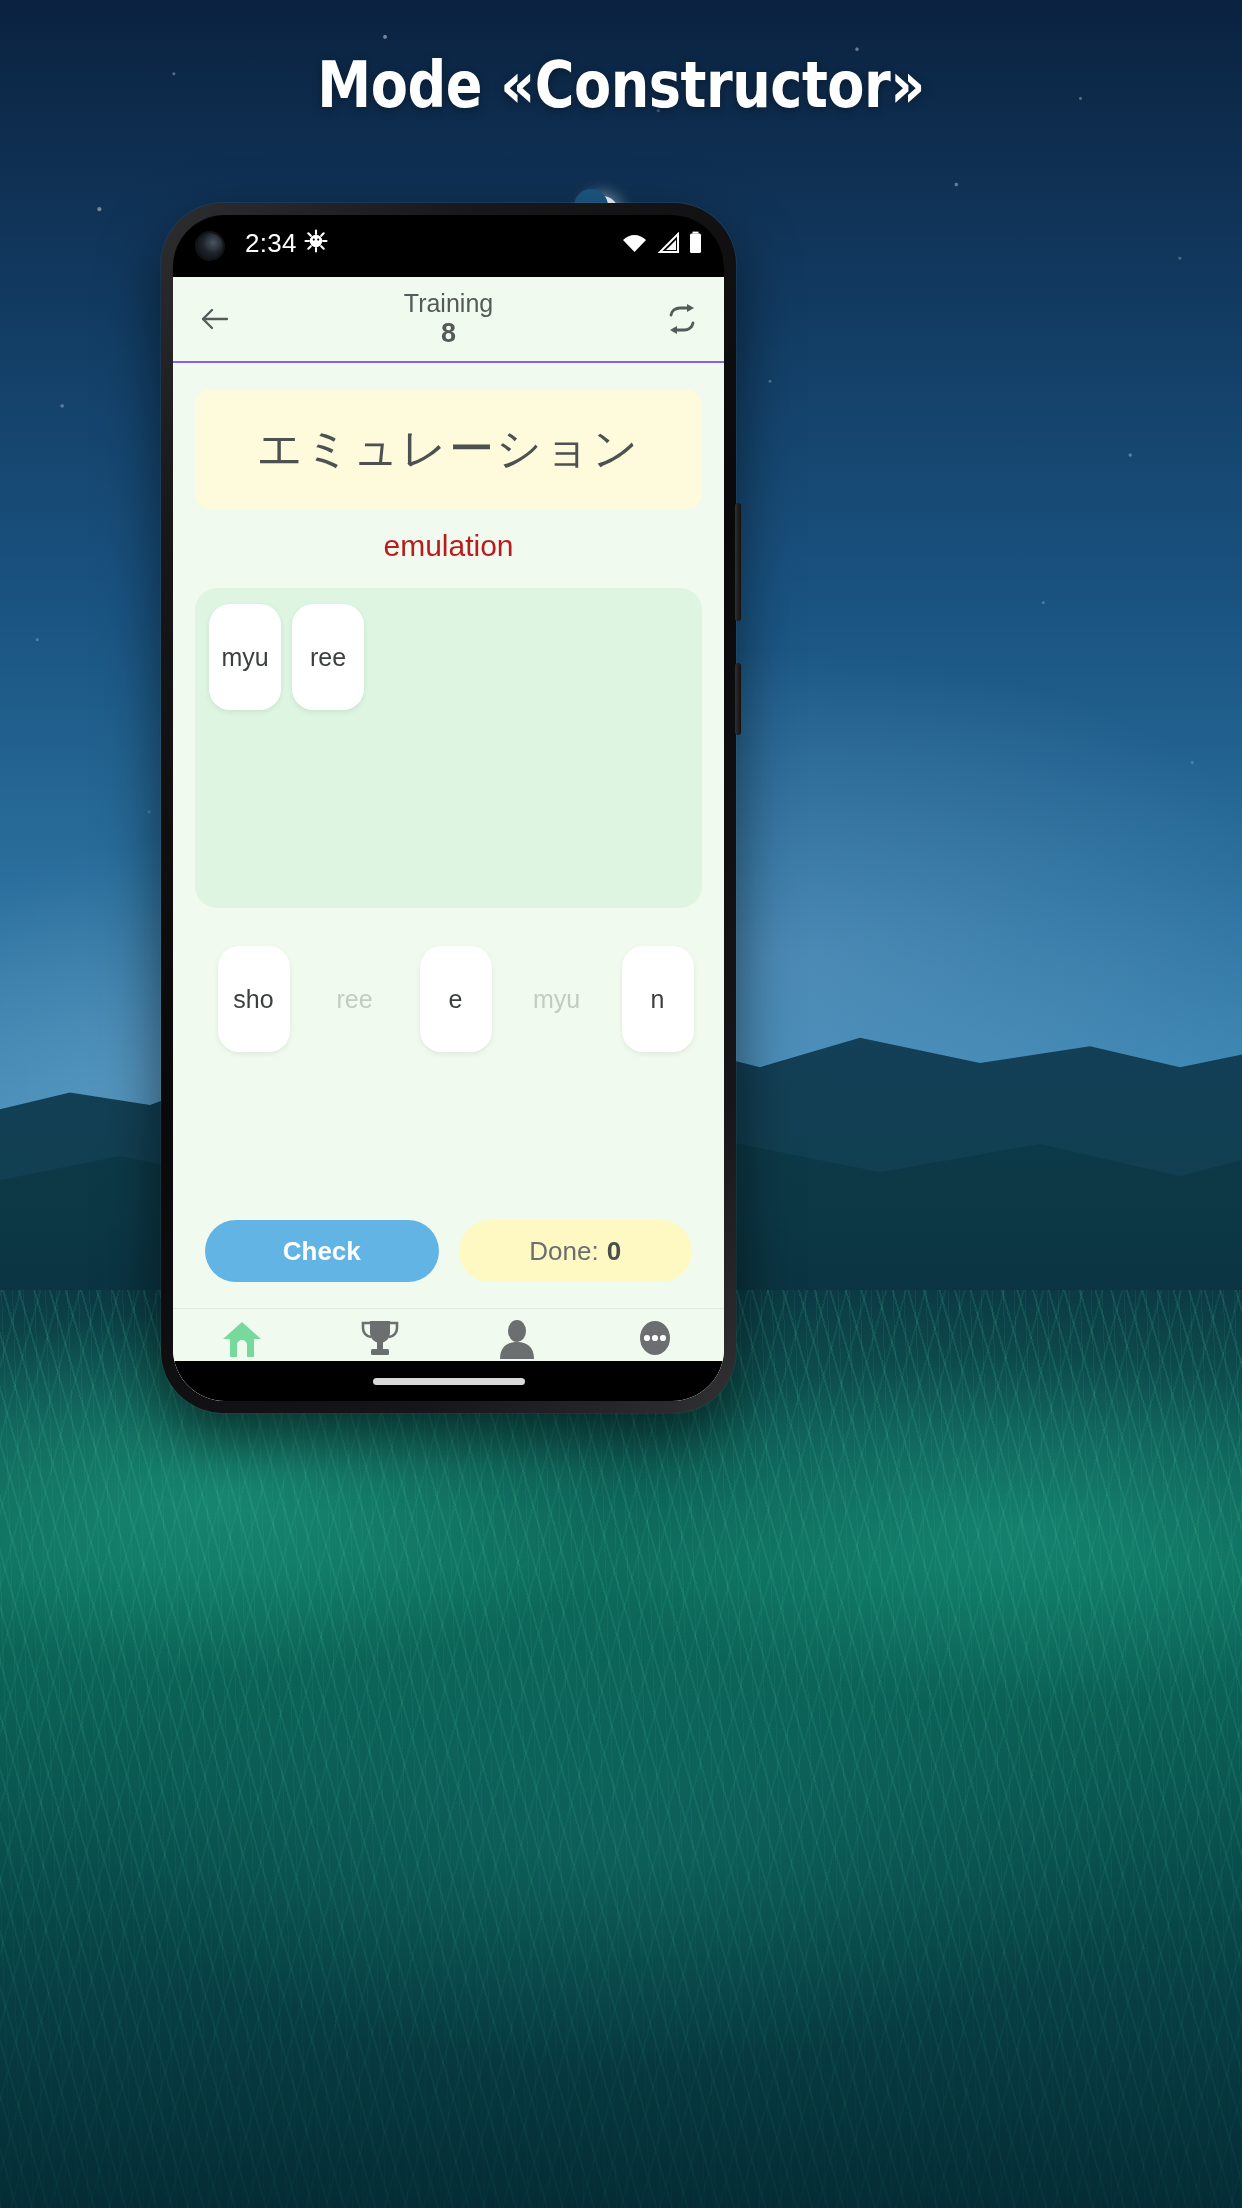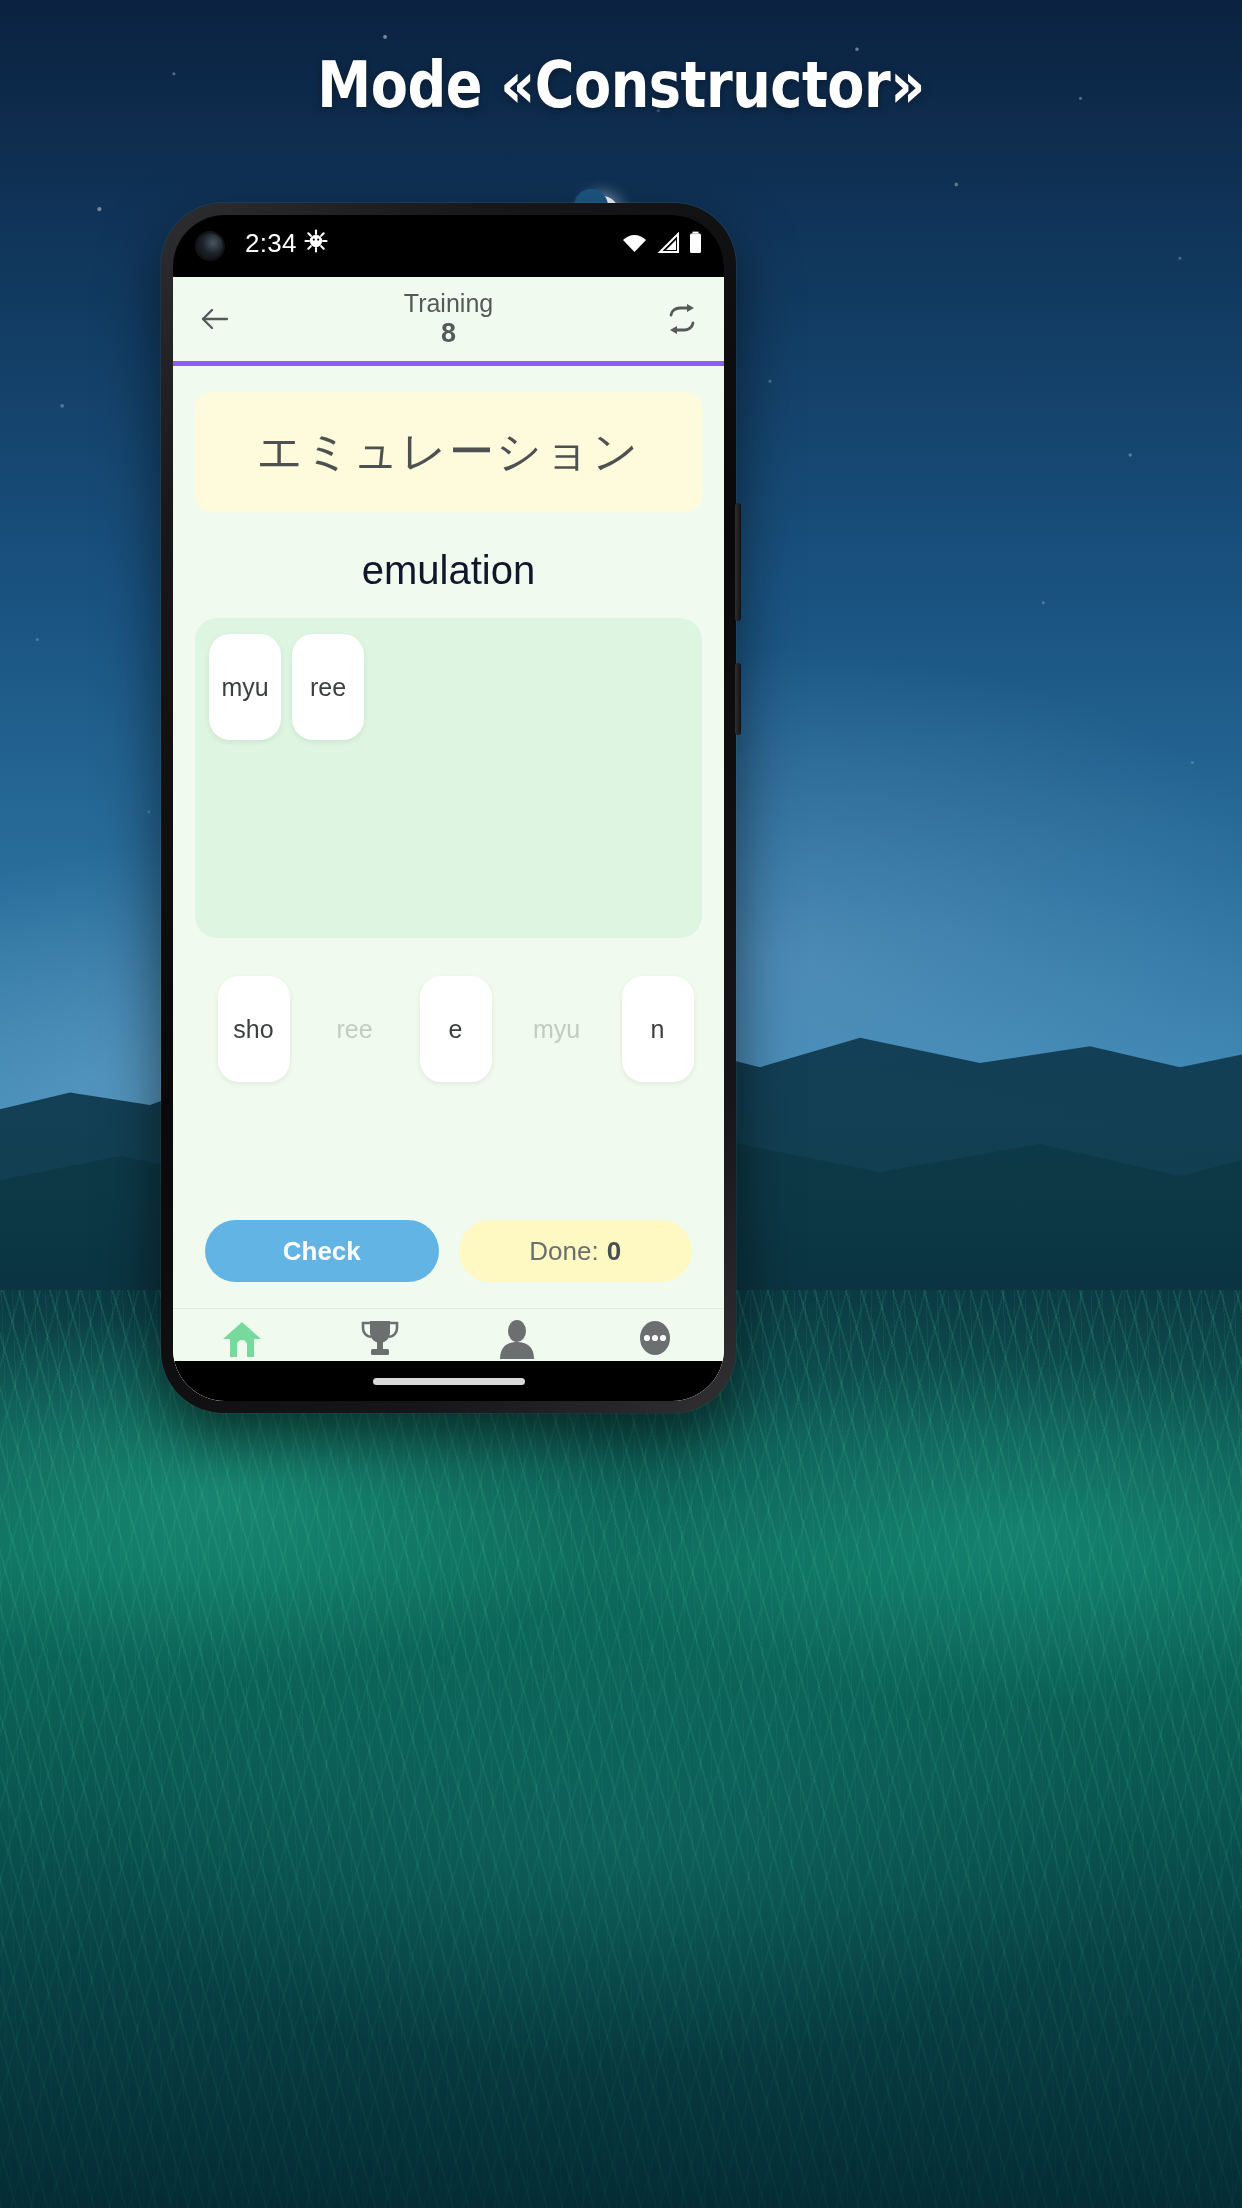--- a/index.html
+++ b/index.html
@@ -127,42 +127,42 @@
 
   
   #screen{
     position:absolute;left:0;top:62px;width:100%;height:calc(100% - 62px);
     background:#f1faee;display:flex;flex-direction:column;
   }
 
   
   #appbar{
     height:84px;flex:0 0 84px;display:flex;align-items:center;
-    padding:0 22px;border-bottom:5px solid #8b5cf6;background:#f1faee;
+    padding:0 22px;border-bottom:2px solid #8b5cf6;background:#f1faee;
     position:relative;
   }
   #back-btn{width:40px;height:40px;display:flex;align-items:center;justify-content:center;cursor:pointer;}
   #appbar-center{flex:1;text-align:center;line-height:1.08;}
   #appbar-title{font-size:25px;color:#55595a;}
   #appbar-count{font-size:27px;color:#55595a;font-weight:bold;margin-top:2px;}
   #refresh-btn{width:40px;height:40px;display:flex;align-items:center;justify-content:center;cursor:pointer;}
 
   
   #content{flex:1;display:flex;flex-direction:column;padding:0 22px;box-sizing:border-box;overflow:hidden;}
 
   #word-card{
     margin-top:26px;background:#fdfbdb;border-radius:16px;
     padding:30px 10px;text-align:center;
   }
   #word-jp{
     font-size:45px;color:#4e5152;letter-spacing:2px;
     font-family:"DejaVu Sans","Liberation Sans",sans-serif;
   }
   #word-en{
-    margin-top:36px;text-align:center;font-size:40px;color:#0f172a;
+    margin-top:20px;text-align:center;font-size:30px;color:#b91c1c;
   }
 
   #answer-area{
     margin-top:25px;background:#ddf5e1;border-radius:22px;
     height:320px;padding:16px 14px;box-sizing:border-box;
     display:flex;flex-wrap:wrap;align-content:flex-start;gap:11px;
   }
 
   .tile{
     width:72px;height:106px;border-radius:21px;

